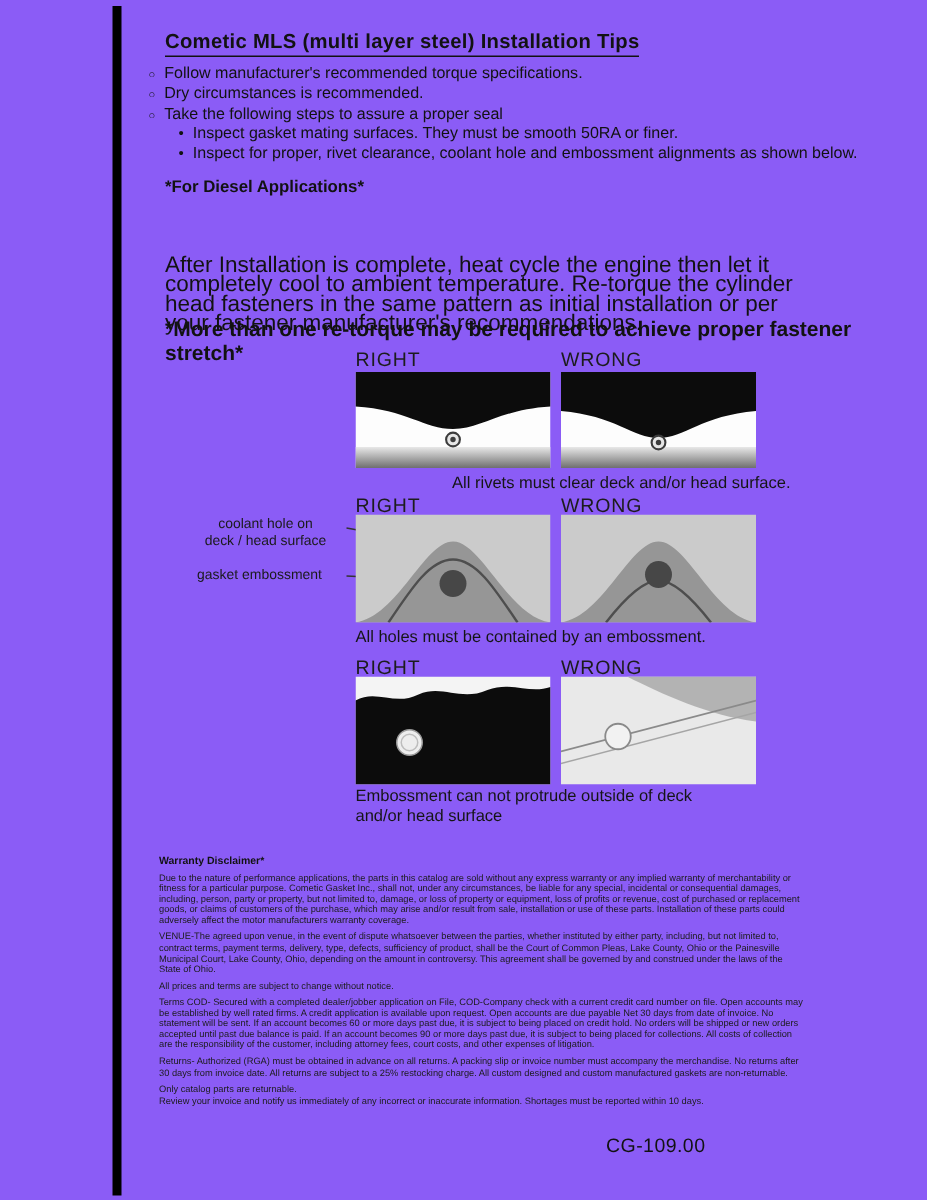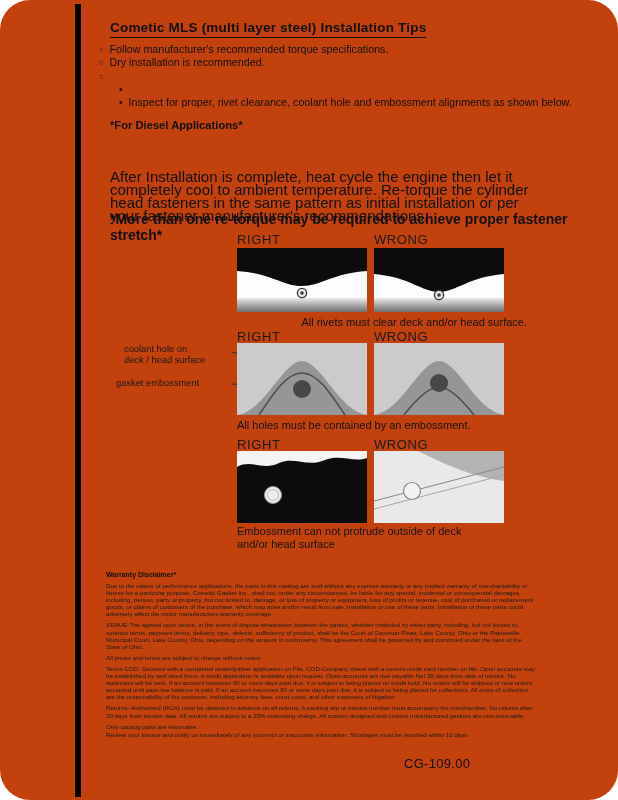--- a/index.html
+++ b/index.html
@@ -1,19 +1,19 @@
 <!DOCTYPE html>
 <html><head>
 <meta charset="utf-8">
 <style>
   * { margin:0; padding:0; box-sizing:border-box; }
   html,body { background:#ffffff; }
   .page {
-    position:relative; width:618px; height:800px; background:#c2410c;
-    font-family:"Liberation Sans", sans-serif; color:#121212; overflow:hidden;border-radius:30px;
+    position:relative; width:618px; height:800px; background:#8b5cf6;
+    font-family:"Liberation Sans", sans-serif; color:#121212; overflow:hidden;
   }
   .left-bar { position:absolute; left:75px; top:4px; width:6px; height:793px; background:#000; }
 
   .title {
     position:absolute; left:110px; top:20px;
     font-size:13.5px; font-weight:bold; letter-spacing:0.2px;
     border-bottom:1.6px solid #111; padding-bottom:2px; display:inline-block;
   }
 
   .tips-main { position:absolute; left:99px; top:43px; font-size:10.7px; }
@@ -24,21 +24,21 @@
 
   .diesel-heading { position:absolute; left:110px; top:119px; font-size:11.2px; font-weight:bold; }
   .para1 { position:absolute; left:110px; top:136px; width:432px; font-size:10.6px; line-height:13px; }
   .para2 { position:absolute; left:110px; top:170px; width:437px; font-size:15px; line-height:13px; }
   .note  { position:absolute; left:110px; top:211px; font-size:14px;font-weight:bold; }
 
   .diagrams { position:absolute; left:110px; top:228px; width:470px; height:340px; }
   .dlabel { position:absolute; width:130px; font-size:13px; letter-spacing:0.6px; color:#1c1c1c; }
   .panel  { position:absolute; width:130px; line-height:0; }
   .dcaption { position:absolute; font-size:11px; line-height:13px; color:#151515; }
-  .callout { position:absolute; font-size:9.3px; line-height:11px; text-align:left; color:#1a1a1a; }
+  .callout { position:absolute; font-size:9.3px; line-height:11px; text-align:center; color:#1a1a1a; }
   .lines-overlay { position:absolute; left:0; top:0; pointer-events:none; }
 
   .warranty { position:absolute; left:106px; top:571px; width:430px; }
   .warranty h3 { font-size:7px; font-weight:bold; margin-bottom:4px; }
   .warranty p { font-size:6.2px; line-height:7.1px; margin-bottom:4px; color:#1c1c1c; }
 
   .footer-code { position:absolute; left:404px; top:756px; font-size:13px; letter-spacing:0.3px; }
 </style>
 </head>
 <body>
@@ -49,30 +49,32 @@
 
   <h1 class="title">Cometic MLS (multi layer steel) Installation Tips</h1>
 
   <div class="tips-main">
     <div class="tip">
       <span class="m-main">○</span>
       <span>Follow manufacturer's recommended torque specifications.</span>
     </div>
     <div class="tip">
       <span class="m-main">○</span>
-      <span>Dry installation is recommended.</span>
+      <span>Dry circumstances is recommended.</span>
     </div>
     <div class="tip">
       <span class="m-main">○</span>
+      <span>Take the following steps to assure a proper seal</span>
     </div>
   </div>
 
   <div class="tips-sub">
     <div class="tip">
       <span class="m-sub">•</span>
+      <span>Inspect gasket mating surfaces.  They must be smooth 50RA or finer.</span>
     </div>
     <div class="tip">
       <span class="m-sub">•</span>
       <span>Inspect for proper, rivet clearance, coolant hole and embossment alignments as shown below.</span>
     </div>
   </div>
 
   <h2 class="diesel-heading">*For Diesel Applications*</h2>
   <p class="para2">After Installation is complete, heat cycle the engine then let it completely cool to ambient temperature. Re-torque the cylinder head fasteners in the same pattern as initial installation or per your fastener manufacturer's recommendations.</p>
   <p class="note">*More than one re-torque may be required to achieve proper fastener stretch*</p>

